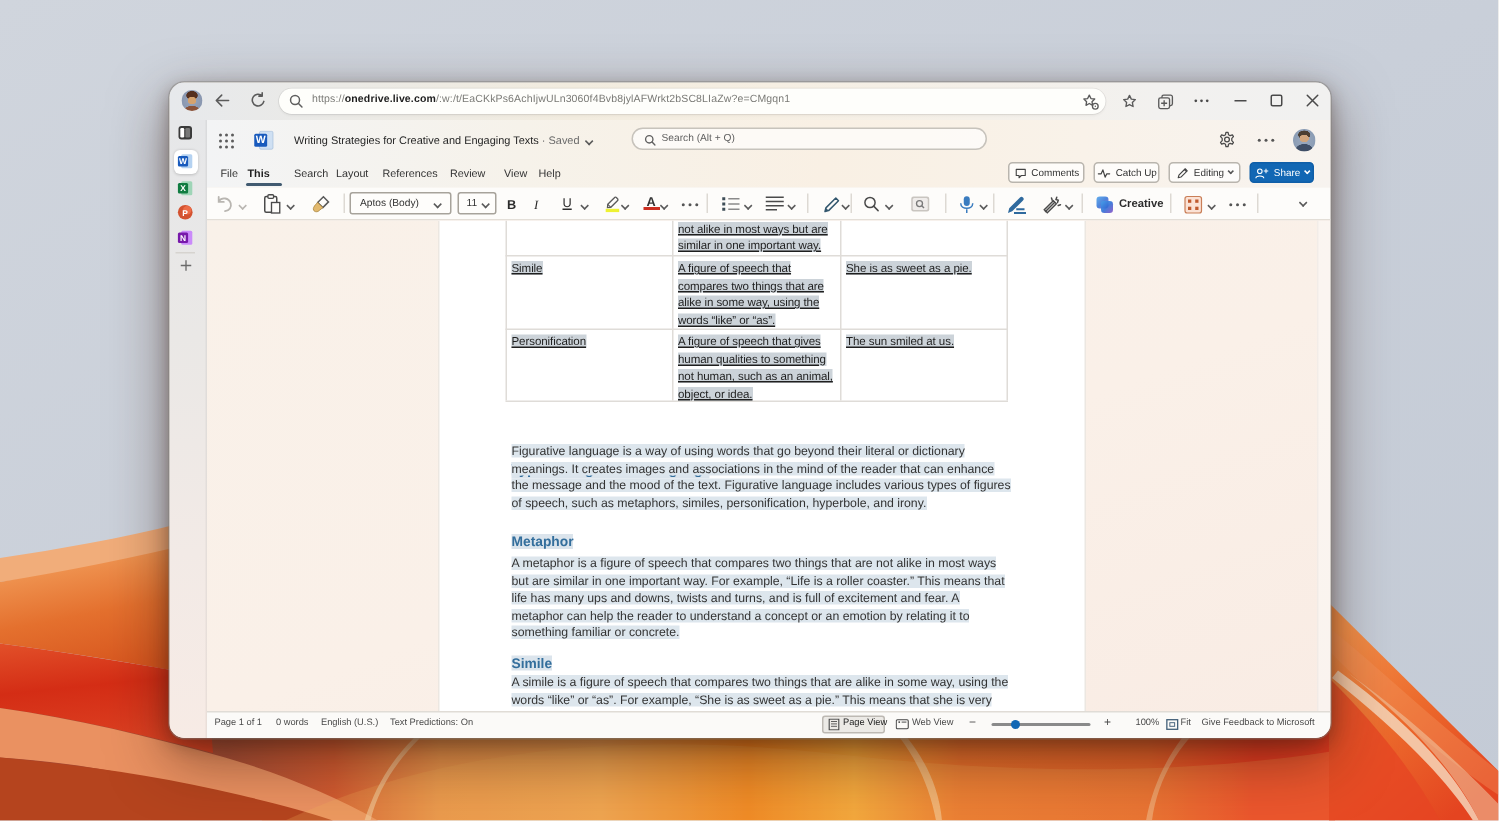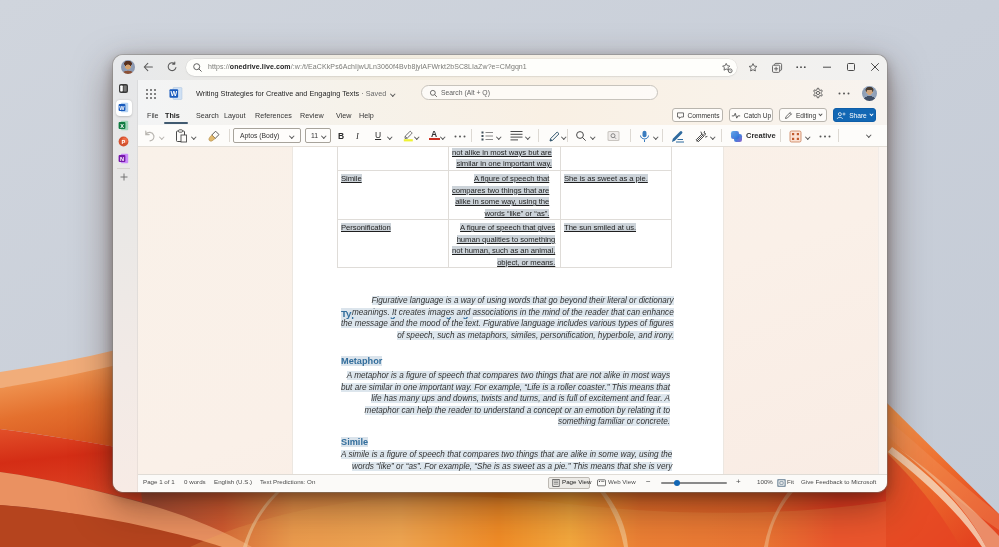--- a/index.html
+++ b/index.html
@@ -31,35 +31,35 @@
              background:#fdfcfa; border-bottom:1px solid #e3ded7; }
   #canvas { position:absolute; left:0; top:67px; width:749px; height:327px; overflow:hidden;
             background:linear-gradient(160deg,#f9f1e9 0%, #faf0e8 55%, #f9ece4 100%); }
   #status { position:absolute; left:0; top:394px; width:749px; height:18px;
             background:#fbfaf8; border-top:1px solid #e0dcd6; }
 
   
   #page { position:absolute; left:154px; top:0; width:432px; height:327px;
           background:#ffffff; border-left:1px solid #ece7e1; border-right:1px solid #ece7e1; }
 
-  .t { position:absolute; white-space:nowrap;text-align:right; }
+  .t { position:absolute; white-space:nowrap; }
   .chev { position:absolute; width:3.5px; height:3.5px; border-right:1px solid #5a5a5a; border-bottom:1px solid #5a5a5a; transform:rotate(45deg); }
   .chevi { display:inline-block; width:3px; height:3px; border-right:0.9px solid #555; border-bottom:0.9px solid #555; transform:rotate(45deg) translate(-1px,-1px); margin-left:3px; }
   .hbtn { position:absolute; top:2px; height:14px; border:1px solid #b9b5ae; border-radius:3px;
           background:rgba(255,255,255,0.75); color:#333; font-size:6.6px; display:flex; align-items:center;
           justify-content:center; white-space:nowrap; }
   .vsep { position:absolute; top:4px; width:1px; height:13px; background:#ddd9d3; }
   .tbi { position:absolute; top:5px; }
   .tbt { position:absolute; font-size:8px; color:#2b2b2b; }
   .doc { font-size:7.7px; line-height:11.5px; color:#1f1f1f; letter-spacing:-0.05px;text-decoration:underline; }
   .body { font-size:8.2px; line-height:11.5px; color:#333; letter-spacing:0; }
   .h1 { font-size:9.8px; line-height:12px; font-weight:bold; color:#336e9c; letter-spacing:-0.2px; }
   .h2 { font-size:9.2px; line-height:11px; font-weight:bold; color:#336e9c; letter-spacing:0; }
   .hlt { background:#ccd3d9; }
-  .hlb { background:#dde6ed;font-style:italic; }
+  .hlb { background:#dde6ed; }
   .hlh { background:#dbe4ec; }
   .st { top:3.2px; font-size:6.2px; color:#4a4a4a; }
 </style>
 </head>
 <body>
 <div id="stage">
 
   <svg class="abs" width="999" height="547" viewBox="0 0 999 547">
     <defs>
       <linearGradient id="sky" x1="0" y1="0" x2="1" y2="1">
@@ -411,21 +411,21 @@
           <div class="abs" style="left:378px;top:0;width:1px;height:120px;background:#dfdcd8;"></div>
           <div class="abs" style="left:44px;top:23px;width:335px;height:1px;background:#dfdcd8;"></div>
           <div class="abs" style="left:44px;top:72px;width:335px;height:1px;background:#dfdcd8;"></div>
           <div class="abs" style="left:44px;top:120px;width:335px;height:1px;background:#dfdcd8;"></div>
 
           <div class="t doc" style="left:159px;top:-0.5px;"><span class="hlt">not alike in most ways but are</span><br><span class="hlt">similar in one important way.</span></div>
           <div class="t doc" style="left:48px;top:26px;"><span class="hlt">Simile</span></div>
           <div class="t doc" style="left:159px;top:26px;"><span class="hlt">A figure of speech that</span><br><span class="hlt">compares two things that are</span><br><span class="hlt">alike in some way, using the</span><br><span class="hlt">words “like” or “as”.</span></div>
           <div class="t doc" style="left:271px;top:26px;"><span class="hlt">She is as sweet as a pie.</span></div>
           <div class="t doc" style="left:48px;top:75px;"><span class="hlt">Personification</span></div>
-          <div class="t doc" style="left:159px;top:75px;"><span class="hlt">A figure of speech that gives</span><br><span class="hlt">human qualities to something</span><br><span class="hlt">not human, such as an animal,</span><br><span class="hlt">object, or means.</span></div>
+          <div class="t doc" style="left:159px;top:75px;"><span class="hlt">A figure of speech that gives</span><br><span class="hlt">human qualities to something</span><br><span class="hlt">not human, such as an animal,</span><br><span class="hlt">object, or idea.</span></div>
           <div class="t doc" style="left:271px;top:75px;"><span class="hlt">The sun smiled at us.</span></div>
 
           <div class="t h1" style="left:48px;top:133px;margin-top:28px;"><span class="hlh">Types of Figurative Language</span></div>
           <div class="t body" style="left:48px;top:148px;"><span class="hlb">Figurative language is a way of using words that go beyond their literal or dictionary</span><br><span class="hlb">meanings. It creates images and associations in the mind of the reader that can enhance</span><br><span class="hlb">the message and the mood of the text. Figurative language includes various types of figures</span><br><span class="hlb">of speech, such as metaphors, similes, personification, hyperbole, and irony.</span></div>
           <div class="t h2" style="left:48px;top:208.5px;"><span class="hlh">Metaphor</span></div>
           <div class="t body" style="left:48px;top:223px;"><span class="hlb">A metaphor is a figure of speech that compares two things that are not alike in most ways</span><br><span class="hlb">but are similar in one important way. For example, “Life is a roller coaster.” This means that</span><br><span class="hlb">life has many ups and downs, twists and turns, and is full of excitement and fear. A</span><br><span class="hlb">metaphor can help the reader to understand a concept or an emotion by relating it to</span><br><span class="hlb">something familiar or concrete.</span></div>
           <div class="t h2" style="left:48px;top:289.5px;"><span class="hlh">Simile</span></div>
           <div class="t body" style="left:48px;top:302px;"><span class="hlb">A simile is a figure of speech that compares two things that are alike in some way, using the</span><br><span class="hlb">words “like” or “as”. For example, “She is as sweet as a pie.” This means that she is very</span></div>
         </div>
       </div>

